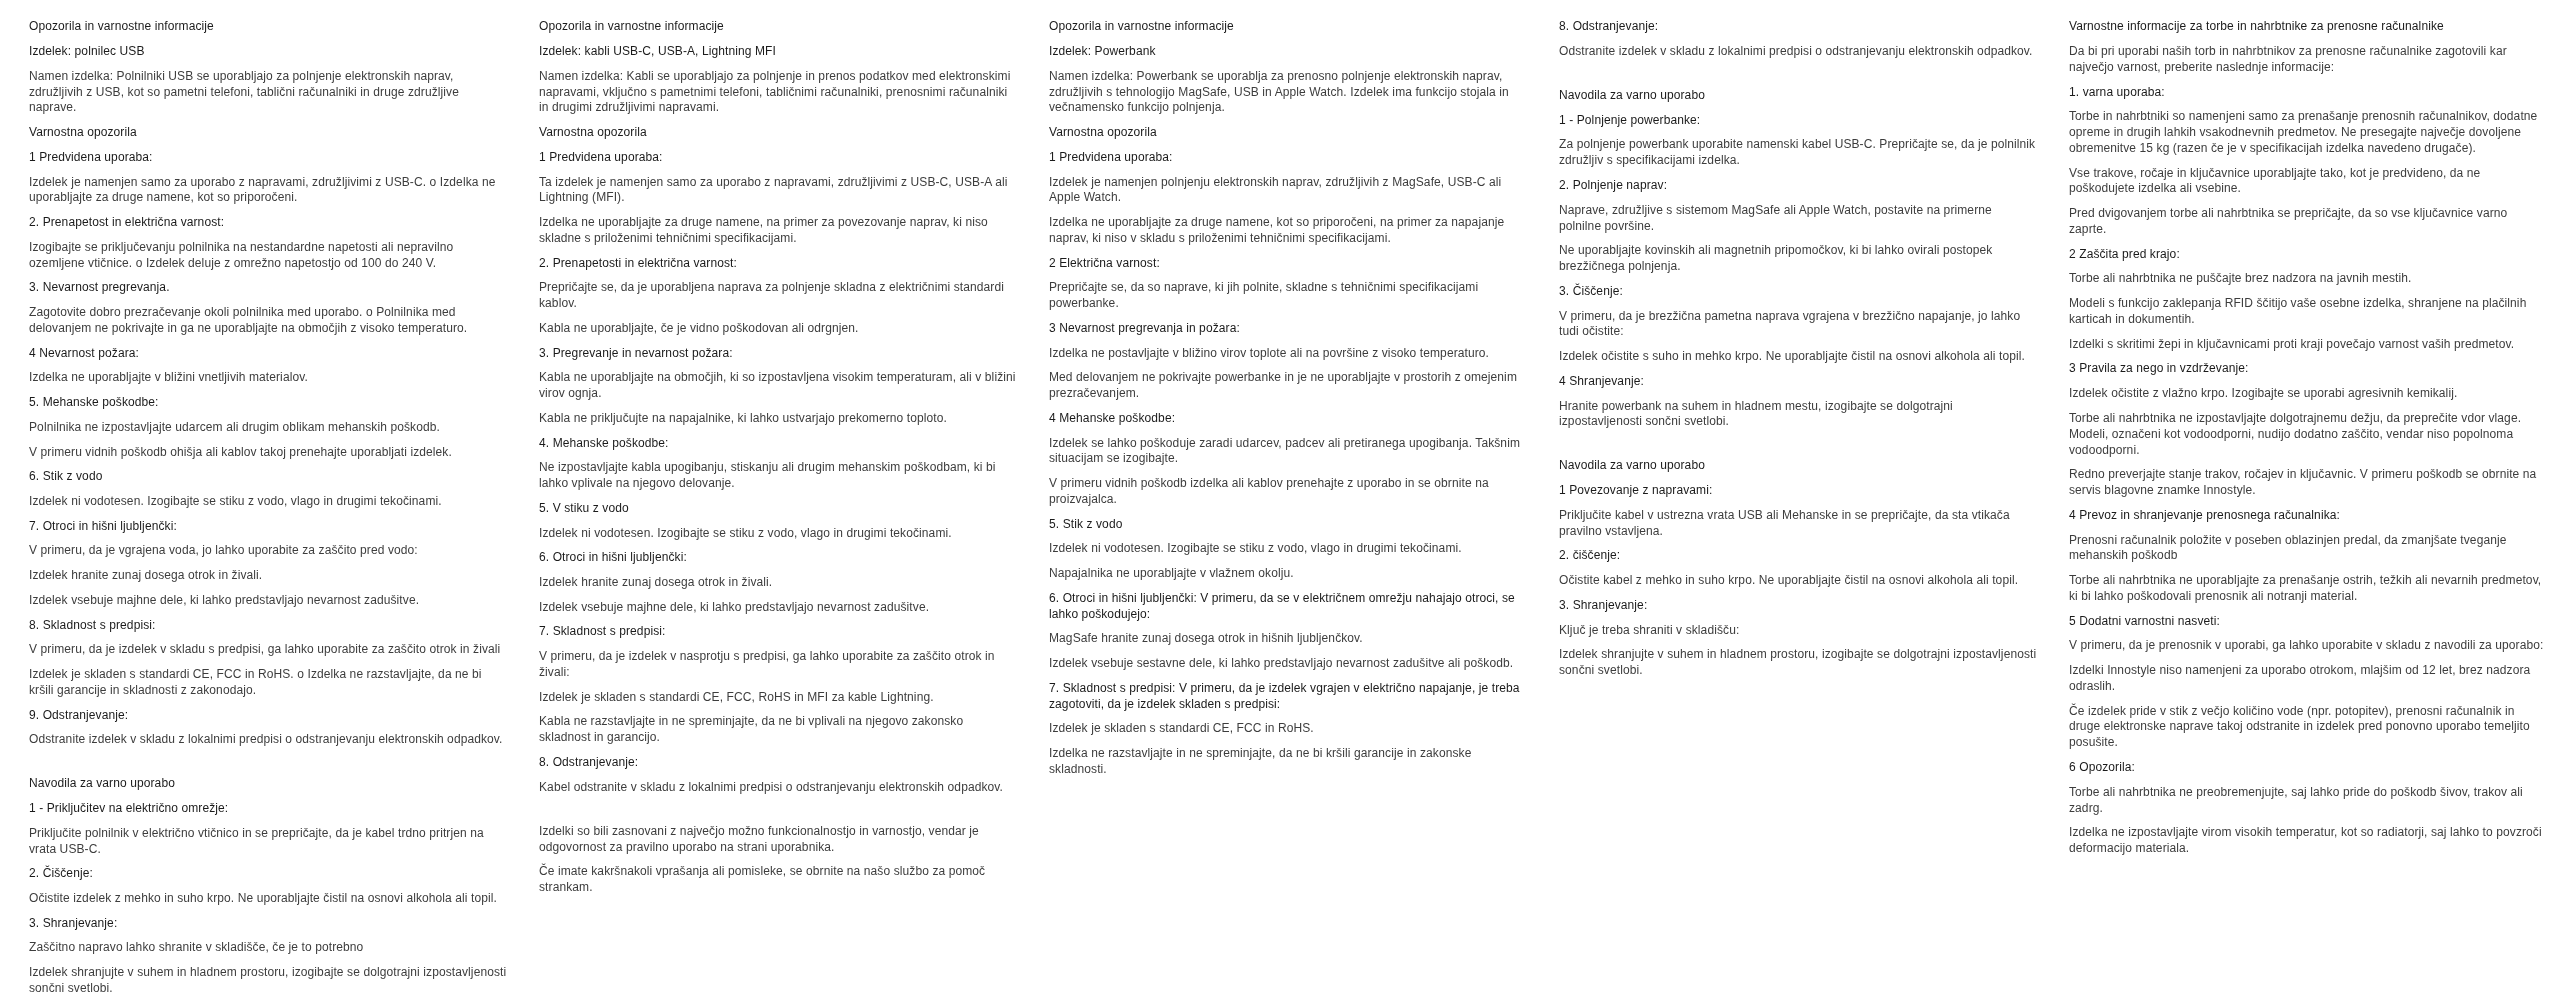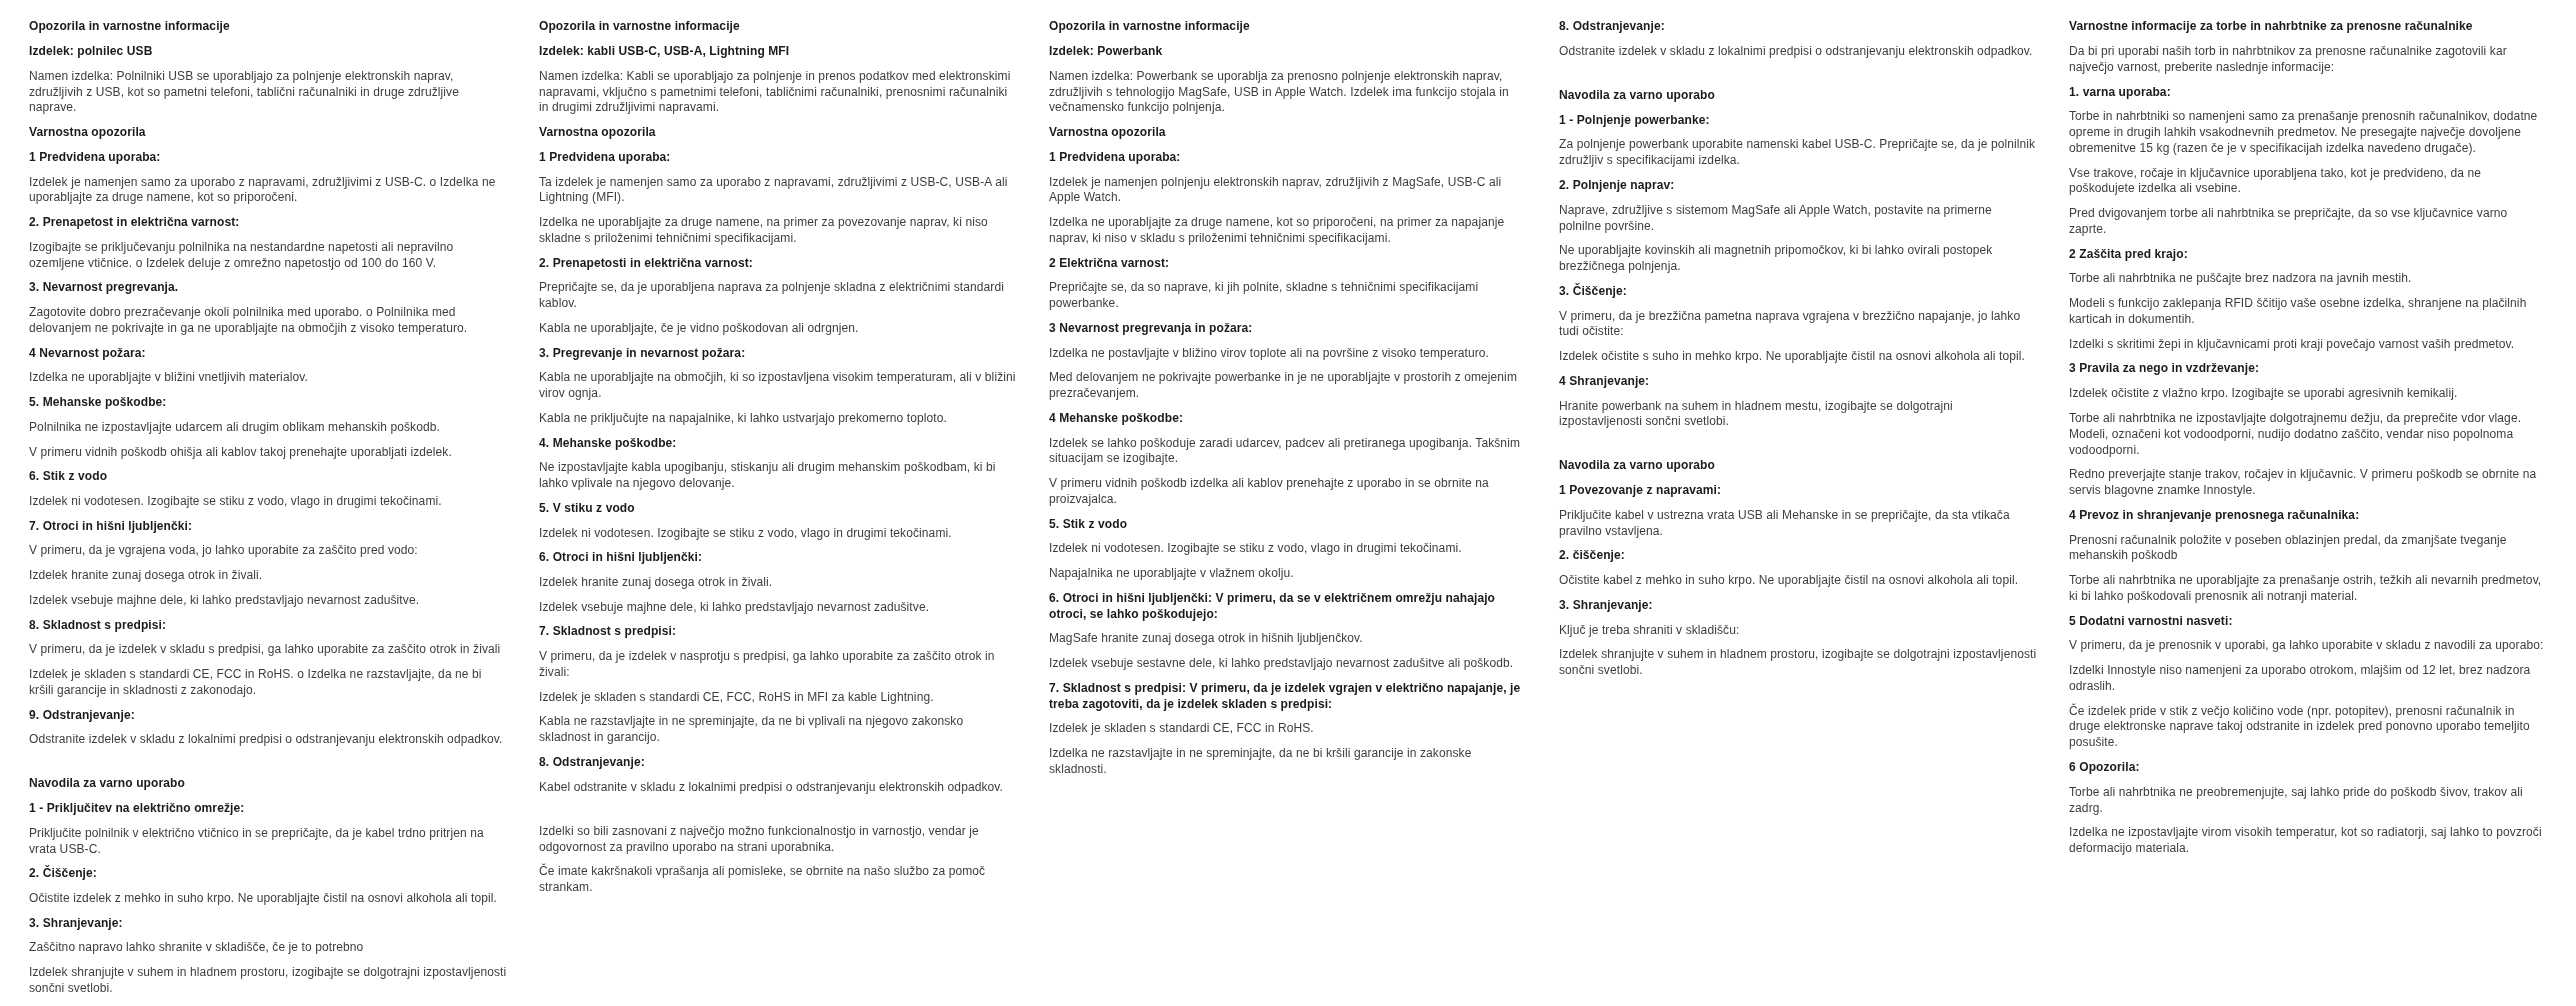--- a/index.html
+++ b/index.html
@@ -19,38 +19,38 @@
   }
   .col{min-width:0;}
   .block{
     font-size:12px;
     line-height:1.32;
     color:#3d3d3d;
     margin:0 0 8.9px 0;
     letter-spacing:0.1px;
   }
   .h{
-    font-weight:700;
+    font-weight:400;
     color:#1b1b1b;
   }
   .gap{height:19.3px;}
 </style>
 </head>
 <body>
 
 <div class="columns" id="columns">
     <div class="col">
       <div class="block h">Opozorila in varnostne informacije</div>
       <div class="block h">Izdelek: polnilec USB</div>
       <p class="block p">Namen izdelka: Polnilniki USB se uporabljajo za polnjenje elektronskih naprav, združljivih z USB, kot so pametni telefoni, tablični računalniki in druge združljive naprave.</p>
       <div class="block h">Varnostna opozorila</div>
       <div class="block h">1 Predvidena uporaba:</div>
       <p class="block p">Izdelek je namenjen samo za uporabo z napravami, združljivimi z USB-C. o Izdelka ne uporabljajte za druge namene, kot so priporočeni.</p>
       <div class="block h">2. Prenapetost in električna varnost:</div>
-      <p class="block p">Izogibajte se priključevanju polnilnika na nestandardne napetosti ali nepravilno ozemljene vtičnice. o Izdelek deluje z omrežno napetostjo od 100 do 160 V.</p>
+      <p class="block p">Izogibajte se priključevanju polnilnika na nestandardne napetosti ali nepravilno ozemljene vtičnice. o Izdelek deluje z omrežno napetostjo od 100 do 240 V.</p>
       <div class="block h">3. Nevarnost pregrevanja.</div>
       <p class="block p">Zagotovite dobro prezračevanje okoli polnilnika med uporabo. o Polnilnika med delovanjem ne pokrivajte in ga ne uporabljajte na območjih z visoko temperaturo.</p>
       <div class="block h">4 Nevarnost požara:</div>
       <p class="block p">Izdelka ne uporabljajte v bližini vnetljivih materialov.</p>
       <div class="block h">5. Mehanske poškodbe:</div>
       <p class="block p">Polnilnika ne izpostavljajte udarcem ali drugim oblikam mehanskih poškodb.</p>
       <p class="block p">V primeru vidnih poškodb ohišja ali kablov takoj prenehajte uporabljati izdelek.</p>
       <div class="block h">6. Stik z vodo</div>
       <p class="block p">Izdelek ni vodotesen. Izogibajte se stiku z vodo, vlago in drugimi tekočinami.</p>
       <div class="block h">7. Otroci in hišni ljubljenčki:</div>
@@ -152,21 +152,21 @@
       <p class="block p">Očistite kabel z mehko in suho krpo. Ne uporabljajte čistil na osnovi alkohola ali topil.</p>
       <div class="block h">3. Shranjevanje:</div>
       <p class="block p">Ključ je treba shraniti v skladišču:</p>
       <p class="block p">Izdelek shranjujte v suhem in hladnem prostoru, izogibajte se dolgotrajni izpostavljenosti sončni svetlobi.</p>
     </div>
     <div class="col">
       <div class="block h">Varnostne informacije za torbe in nahrbtnike za prenosne računalnike</div>
       <p class="block p">Da bi pri uporabi naših torb in nahrbtnikov za prenosne računalnike zagotovili kar največjo varnost, preberite naslednje informacije:</p>
       <div class="block h">1. varna uporaba:</div>
       <p class="block p">Torbe in nahrbtniki so namenjeni samo za prenašanje prenosnih računalnikov, dodatne opreme in drugih lahkih vsakodnevnih predmetov. Ne presegajte največje dovoljene obremenitve 15 kg (razen če je v specifikacijah izdelka navedeno drugače).</p>
-      <p class="block p">Vse trakove, ročaje in ključavnice uporabljena tako, kot je predvideno, da ne poškodujete izdelka ali vsebine.</p>
+      <p class="block p">Vse trakove, ročaje in ključavnice uporabljajte tako, kot je predvideno, da ne poškodujete izdelka ali vsebine.</p>
       <p class="block p">Pred dvigovanjem torbe ali nahrbtnika se prepričajte, da so vse ključavnice varno zaprte.</p>
       <div class="block h">2 Zaščita pred krajo:</div>
       <p class="block p">Torbe ali nahrbtnika ne puščajte brez nadzora na javnih mestih.</p>
       <p class="block p">Modeli s funkcijo zaklepanja RFID ščitijo vaše osebne izdelka, shranjene na plačilnih karticah in dokumentih.</p>
       <p class="block p">Izdelki s skritimi žepi in ključavnicami proti kraji povečajo varnost vaših predmetov.</p>
       <div class="block h">3 Pravila za nego in vzdrževanje:</div>
       <p class="block p">Izdelek očistite z vlažno krpo. Izogibajte se uporabi agresivnih kemikalij.</p>
       <p class="block p">Torbe ali nahrbtnika ne izpostavljajte dolgotrajnemu dežju, da preprečite vdor vlage. Modeli, označeni kot vodoodporni, nudijo dodatno zaščito, vendar niso popolnoma vodoodporni.</p>
       <p class="block p">Redno preverjajte stanje trakov, ročajev in ključavnic. V primeru poškodb se obrnite na servis blagovne znamke Innostyle.</p>
       <div class="block h">4 Prevoz in shranjevanje prenosnega računalnika:</div>

